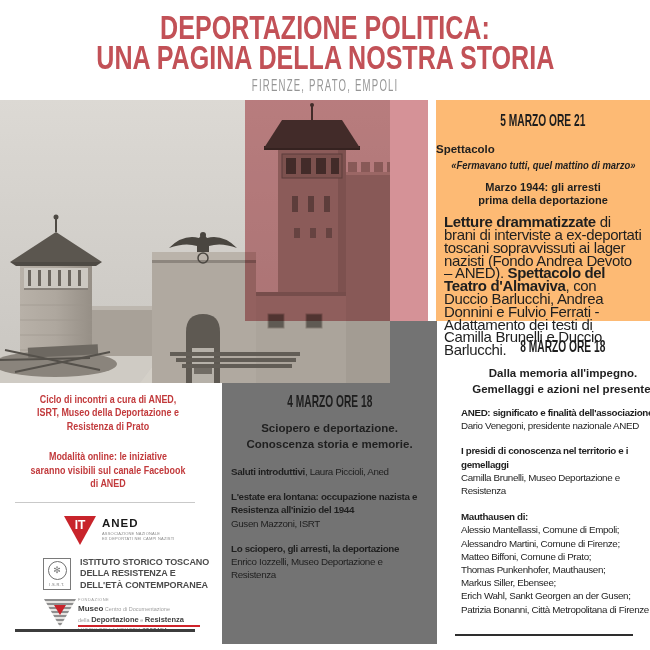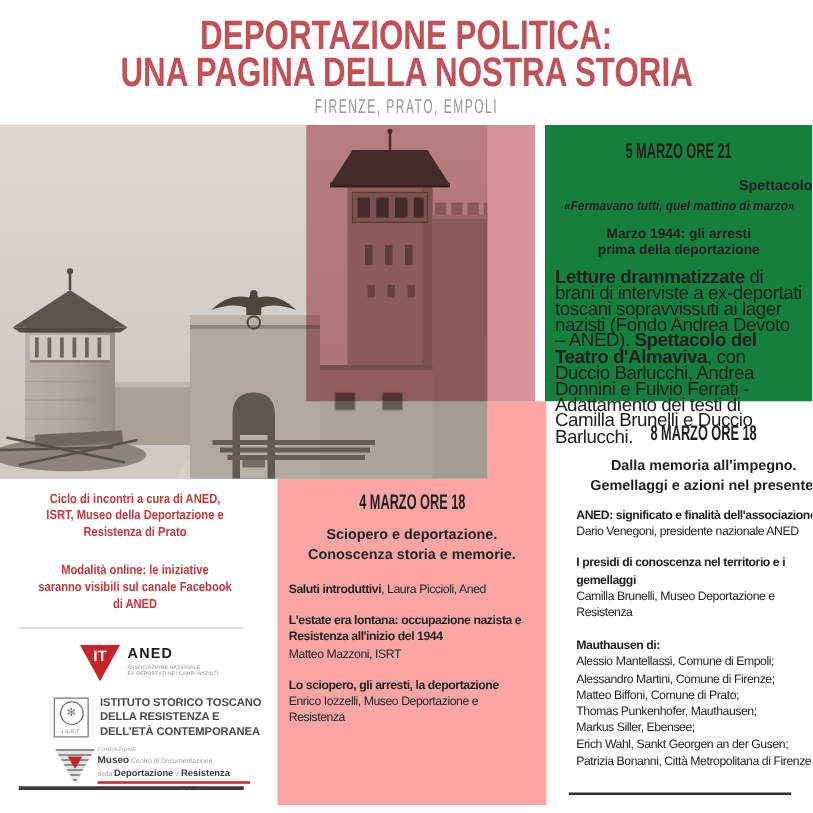--- a/index.html
+++ b/index.html
@@ -9,29 +9,29 @@
 
   
   .title-wrap{position:absolute;top:13px;left:0;right:0;text-align:center;color:#c25157;}
   .title-line{font-weight:bold;font-size:33px;line-height:29.5px;}
   .cx76{display:inline-block;transform:scaleX(.76);transform-origin:50% 50%;white-space:nowrap;}
   .cx60{display:inline-block;transform:scaleX(.60);transform-origin:50% 50%;white-space:nowrap;}
   .cx90{display:inline-block;transform:scaleX(.90);transform-origin:50% 50%;white-space:nowrap;}
   .subtitle{margin-top:5px;font-size:16px;letter-spacing:2px;color:#969696;}
 
   
-  .pink-mid{left:222px;top:321px;width:215px;height:323px;background:#fca5a5;z-index:1;}
+  .pink-mid{left:222px;top:321px;width:215px;height:323px;background:#737373;z-index:1;}
   .photo{left:0;top:100px;width:390px;height:283px;z-index:2;}
   .photo svg{display:block;}
   .overlay{left:245px;top:100px;width:183px;height:221px;background:#d59297;mix-blend-mode:multiply;z-index:3;}
-  .pink-right{left:436px;top:100px;width:214px;height:221px;background:#15803d;z-index:2;}
+  .pink-right{left:436px;top:100px;width:214px;height:221px;background:#fdba74;z-index:2;}
 
   
   .ev-h{font-size:17px;font-weight:bold;line-height:18px;text-align:center;color:#1d1d1d;}
-  .ev-kind{margin-top:13px;font-size:11.5px;line-height:13px;font-weight:bold;text-align:right;}
+  .ev-kind{margin-top:13px;font-size:11.5px;line-height:13px;font-weight:bold;text-align:left;}
   .ev-quote{margin-top:3px;font-size:10.5px;line-height:13px;font-weight:bold;font-style:italic;text-align:center;}
   .ev-theme{margin-top:9px;font-size:11px;line-height:12.6px;font-weight:bold;text-align:center;white-space:pre-line;}
   .ev-sub{margin-top:10px;font-size:11.5px;line-height:15.5px;font-weight:bold;text-align:center;white-space:pre-line;}
   .para{margin-top:10px;padding:0 8px;font-size:15px;letter-spacing:-.35px;line-height:12.8px;text-align:left;}
   .items{margin-top:9px;padding:0 5px;font-size:9.8px;letter-spacing:-.35px;line-height:13.2px;text-align:left;}
   .items-mid{margin-top:13px;padding:0 9px;font-size:9.8px;letter-spacing:-.35px;line-height:13.2px;text-align:left;}
   .item{margin-bottom:12px;}
   .item-mid{margin-bottom:12px;}
   .b{font-weight:bold;}
   .prel{white-space:pre-line;}
@@ -99,21 +99,21 @@
     <div class="subtitle"><span class="cx60">FIRENZE, PRATO, EMPOLI</span></div>
   </div>
 
   <div class="abs pink-mid">
     <div class="pm-inner">
       <div class="ev-h"><span class="cx60">4 MARZO ORE 18</span></div>
       <div class="ev-sub">Sciopero e deportazione.
 Conoscenza storia e memorie.</div>
       <div class="items-mid">
         <div class="item-mid"><span class="b">Saluti introduttivi</span><span>, Laura Piccioli, Aned</span></div>
-        <div class="item-mid"><span class="b">L'estate era lontana: occupazione nazista e Resistenza all'inizio del 1944</span><br><span>Matteo Mazzoni, ISRT</span></div>
+        <div class="item-mid"><span class="b">L'estate era lontana: occupazione nazista e Resistenza all'inizio del 1944</span><br><span>Gusen Mazzoni, ISRT</span></div>
         <div class="item-mid" style="margin-bottom:14px"><span class="b">Lo sciopero, gli arresti, la deportazione</span><br><span>Enrico Iozzelli, Museo Deportazione e Resistenza</span></div>
       </div>
     </div>
   </div>
 
   <div class="abs photo">
     <svg width="390" height="283" viewBox="0 0 390 283">
       <defs>
         <linearGradient id="sky" x1="0" y1="0" x2="0" y2="1">
           <stop offset="0" stop-color="#dcd9d4"></stop>

